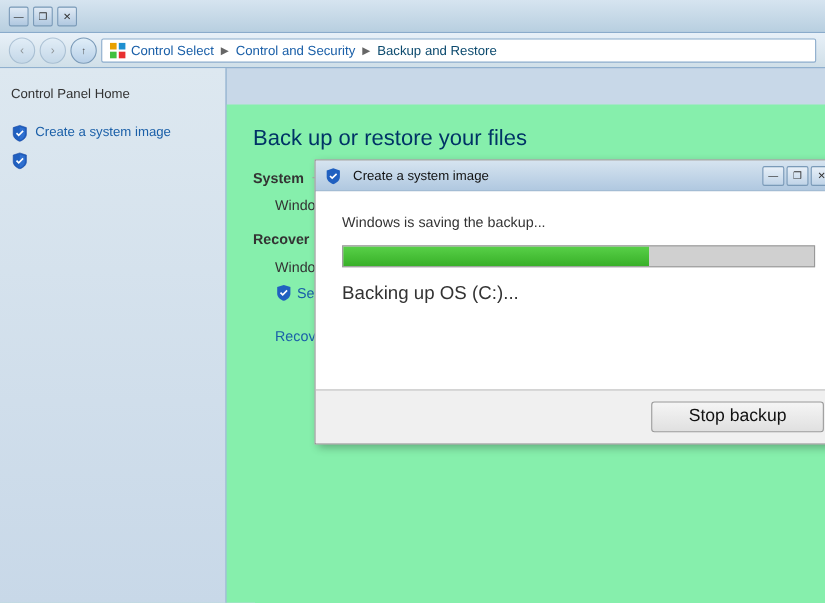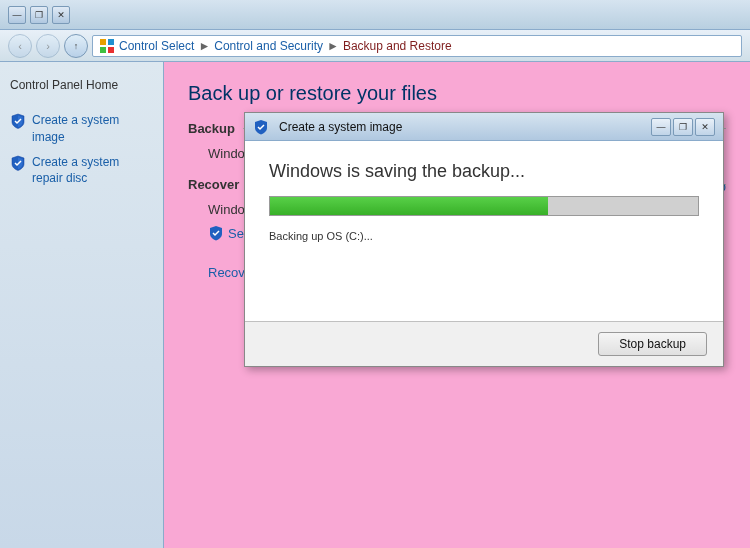--- a/index.html
+++ b/index.html
@@ -89,33 +89,33 @@
       color: #666;
       margin: 0 4px;
     }
 
     .breadcrumb-item {
       color: #1a5fa8;
       cursor: pointer;
     }
 
     .breadcrumb-item.active {
-      color: #7f1d1d;
+      color: #0c4a6e;
       cursor: default;
     }
 
     
     .main-layout {
       display: flex;
       height: calc(548px - 62px);
     }
 
     
     .sidebar {
-      width: 164px;
+      width: 206px;
       background: linear-gradient(to bottom, #dde8f0, #c8d8e8);
       border-right: 1px solid #8aabcb;
       padding: 12px 0;
     }
 
     .sidebar-link {
       display: flex;
       align-items: flex-start;
       padding: 4px 10px;
       color: #1a5fa8;
@@ -135,23 +135,24 @@
     .shield-icon {
       width: 16px;
       height: 16px;
       flex-shrink: 0;
       margin-top: 1px;
     }
 
     
     .content {
       flex: 1;
-      background: #f9a8d4;
+      background: #86efac;
       padding: 20px 24px;
       position: relative;
+      margin-top: 33px;
     }
 
     .page-title {
       font-size: 20px;
       font-weight: 300;
       color: #003366;
       margin-bottom: 16px;
     }
 
     .section-header {
@@ -267,21 +268,21 @@
       color: #333;
     }
 
     .dialog-content {
       padding: 20px 24px;
       background: white;
       min-height: 180px;
     }
 
     .dialog-status {
-      font-size: 18px;
+      font-size: 13px;
       color: #333;
       margin-bottom: 14px;
     }
 
     .progress-bar-container {
       width: 100%;
       height: 20px;
       background: #d0d0d0;
       border: 1px solid #999;
       margin-bottom: 14px;
@@ -289,39 +290,39 @@
       overflow: hidden;
     }
 
     .progress-bar-fill {
       height: 100%;
       background: linear-gradient(to bottom, #58d048, #38b028);
       width: 65%;
     }
 
     .dialog-substatus {
-      font-size: 11px;
+      font-size: 17px;
       color: #333;
     }
 
     .dialog-footer {
       background: #f0f0f0;
       border-top: 1px solid #c0c0c0;
       padding: 10px 16px;
       display: flex;
       justify-content: flex-end;
     }
 
     .stop-btn {
-      padding: 4px 20px;
+      padding: 4px 33px;
       background: linear-gradient(to bottom, #f5f5f5, #e0e0e0);
       border: 1px solid #999;
       border-radius: 3px;
       cursor: pointer;
-      font-size: 12px;
+      font-size: 16px;
       color: #111;
     }
   </style>
 </head>
 <body>
 
 <div class="title-bar">
   <div class="window-controls">
     <div class="win-btn">—</div>
     <div class="win-btn">❐</div>
@@ -363,32 +364,31 @@
           <path d="M5 8 L7 10 L11 6" stroke="white" stroke-width="1.5" fill="none"></path>
         </svg>
         <span>Create a system image</span>
       </div>
       <div class="sidebar-link">
         <svg class="shield-icon" viewBox="0 0 16 16">
           <path d="M8 1 L14 3 L14 9 C14 12 11 14.5 8 15.5 C5 14.5 2 12 2 9 L2 3 Z" fill="#2060c0" stroke="#1040a0" stroke-width="0.5"></path>
           <path d="M8 2.5 L12.5 4 L12.5 9 C12.5 11.5 10.5 13.5 8 14.3" fill="#4080e0" opacity="0.5"></path>
           <path d="M5 8 L7 10 L11 6" stroke="white" stroke-width="1.5" fill="none"></path>
         </svg>
-        <span>Create a system repair disc</span>
       </div>
     </div>
   </div>
 
   <div class="content">
     <div class="page-title">Back up or restore your files</div>
 
     
     <div>
       <div class="section-header">
-        <span class="section-label">Backup</span>
+        <span class="section-label">System</span>
         <div class="section-line"></div>
       </div>
       <div class="section-content">
         <div class="section-text">Windows Backup has not been set up.</div>
       </div>
     </div>
 
     
     <a class="setup-link setup-link-right">
       <svg width="16" height="16" viewBox="0 0 16 16">

